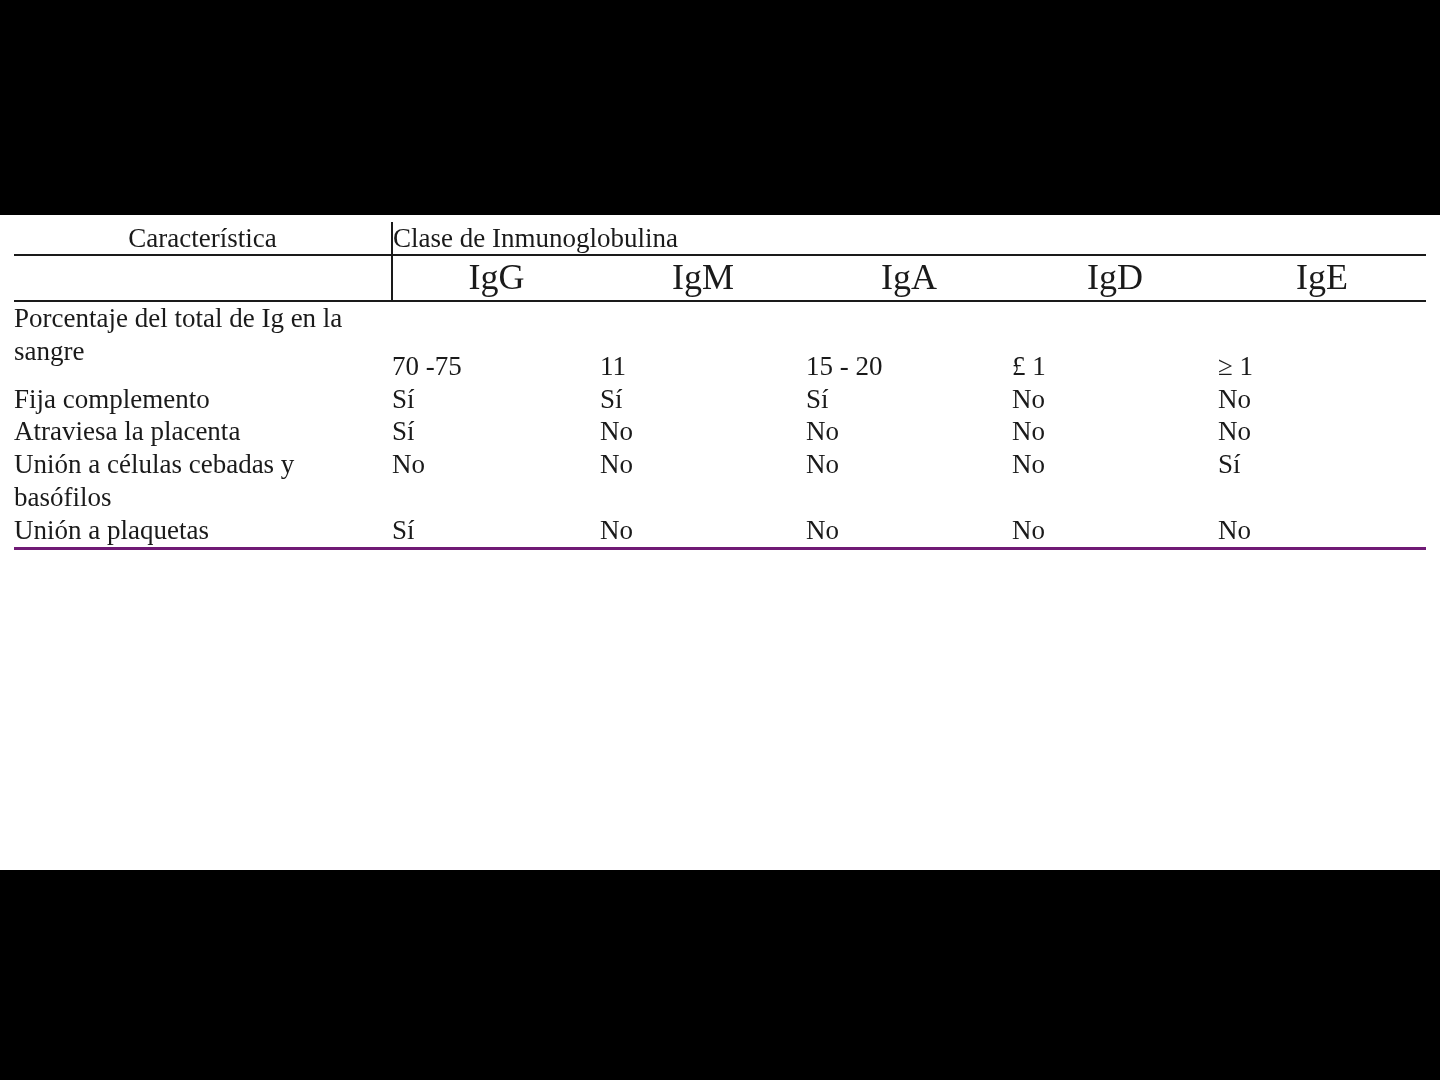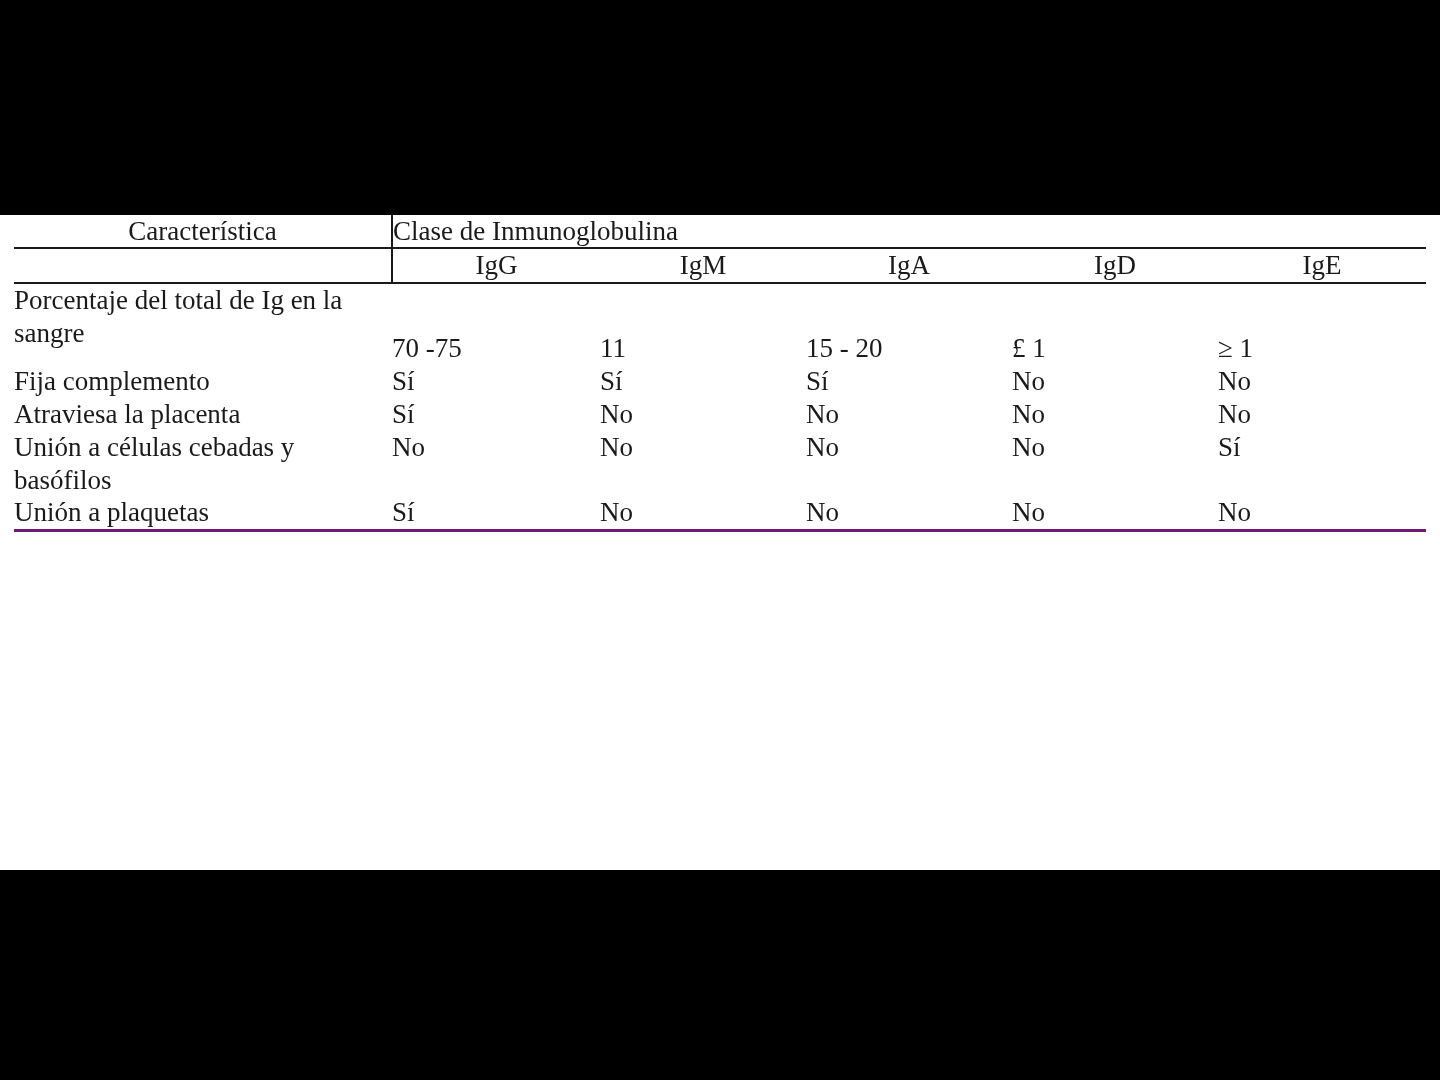--- a/index.html
+++ b/index.html
@@ -28,21 +28,21 @@
     width: 1440px;
     height: 655px;
     background: #ffffff;
   }
   .table-wrap {
     position: absolute;
     left: 0;
     top: 215px;
     width: 1440px;
     height: 752px;
-    padding: 0;
+    padding: 7px;
     box-sizing: border-box;
   }
   table.ig-table {
     border-collapse: collapse;
     width: 1412px;
     margin: 0 auto;
     table-layout: fixed;
   }
   table.ig-table td,
   table.ig-table th {
@@ -73,21 +73,21 @@
   .hdr-class {
     font-family: "Liberation Serif", serif;
     font-weight: bold;
     font-size: 27px;
     text-align: left;
     padding: 9px 0 4px 0;
     border-bottom: 2px solid #1a1a1a;
     line-height: 1.2;
   }
   .hdr-sub {
-    font-size: 27px;
+    font-size: 36px;
     text-align: center;
     padding: 6px 0 7px 0;
     border-bottom: 2px solid #1a1a1a;
     line-height: 1.2;
   }
   .hdr-blank {
     border-bottom: 2px solid #1a1a1a;
     border-right: 2px solid #1a1a1a;
   }
 

